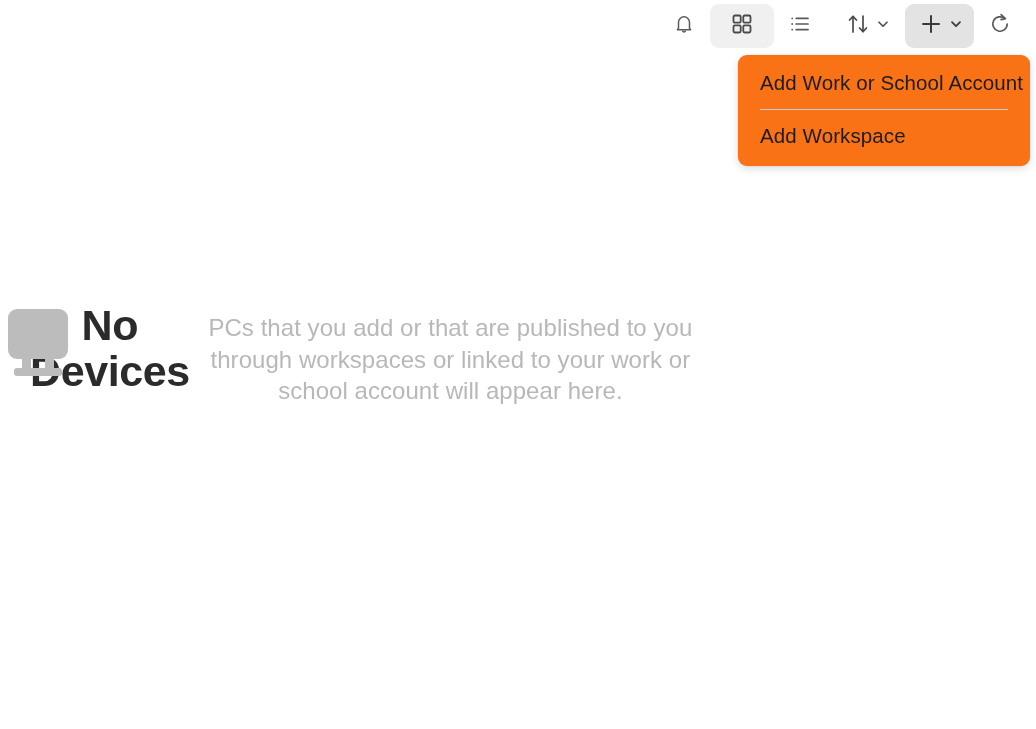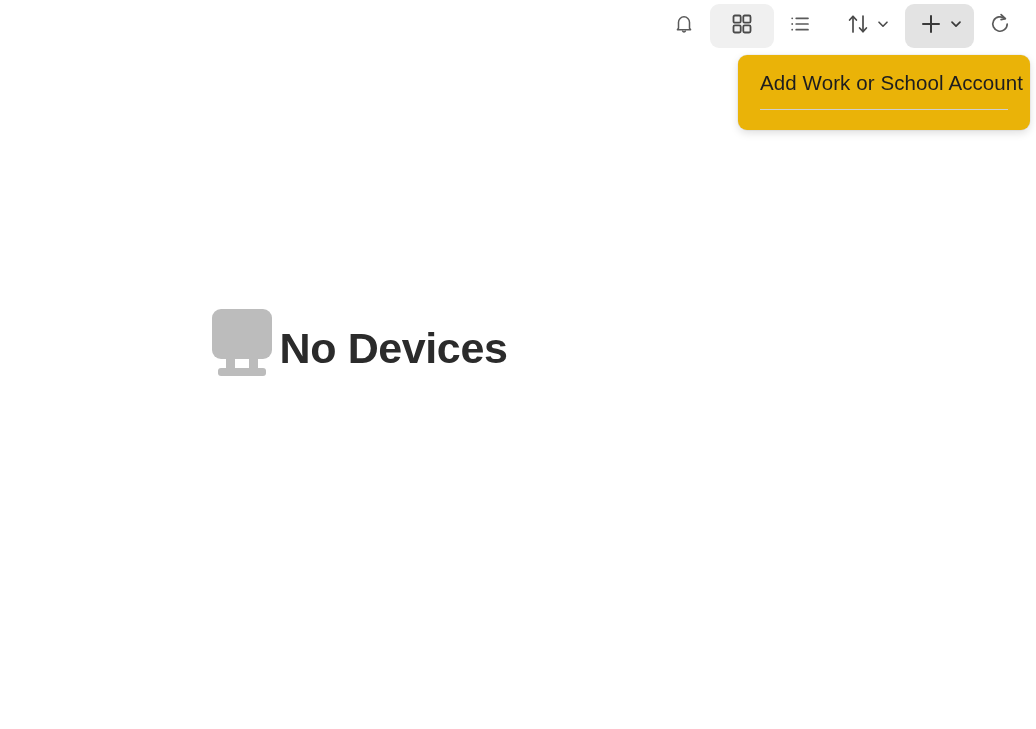--- a/index.html
+++ b/index.html
@@ -58,21 +58,21 @@
 
   .ico { display: block; }
 
   
   #add-menu {
     position: absolute;
     left: 738px;
     top: 55px;
     width: 292px;
     border-radius: 9px;
-    background: #eab308;
+    background: #f97316;
     box-shadow: 0 3px 9px rgba(0,0,0,0.13), 0 0 0 0.5px rgba(0,0,0,0.07);
     padding: 10px 0 12px 0;
     z-index: 20;
   }
 
   .menu-item {
     height: 36px;
     display: flex;
     align-items: center;
     padding: 0 22px;
@@ -249,24 +249,26 @@
 
   <div id="monitor-icon">
     <div class="mon-screen"></div>
     <div class="mon-leg l"></div>
     <div class="mon-leg r"></div>
     <div class="mon-base"></div>
   </div>
 
   <div id="empty-title">No Devices</div>
 
+  <div id="empty-desc">PCs that you add or that are published to you through workspaces or linked to your work or school account will appear here.</div>
 
 </div>
 
 <div id="add-menu">
 
   <div class="menu-item">Add Work or School Account</div>
 
   <div class="menu-sep"></div>
 
+  <div class="menu-item">Add Workspace</div>
 
 
 </div>
 
 </body></html>

